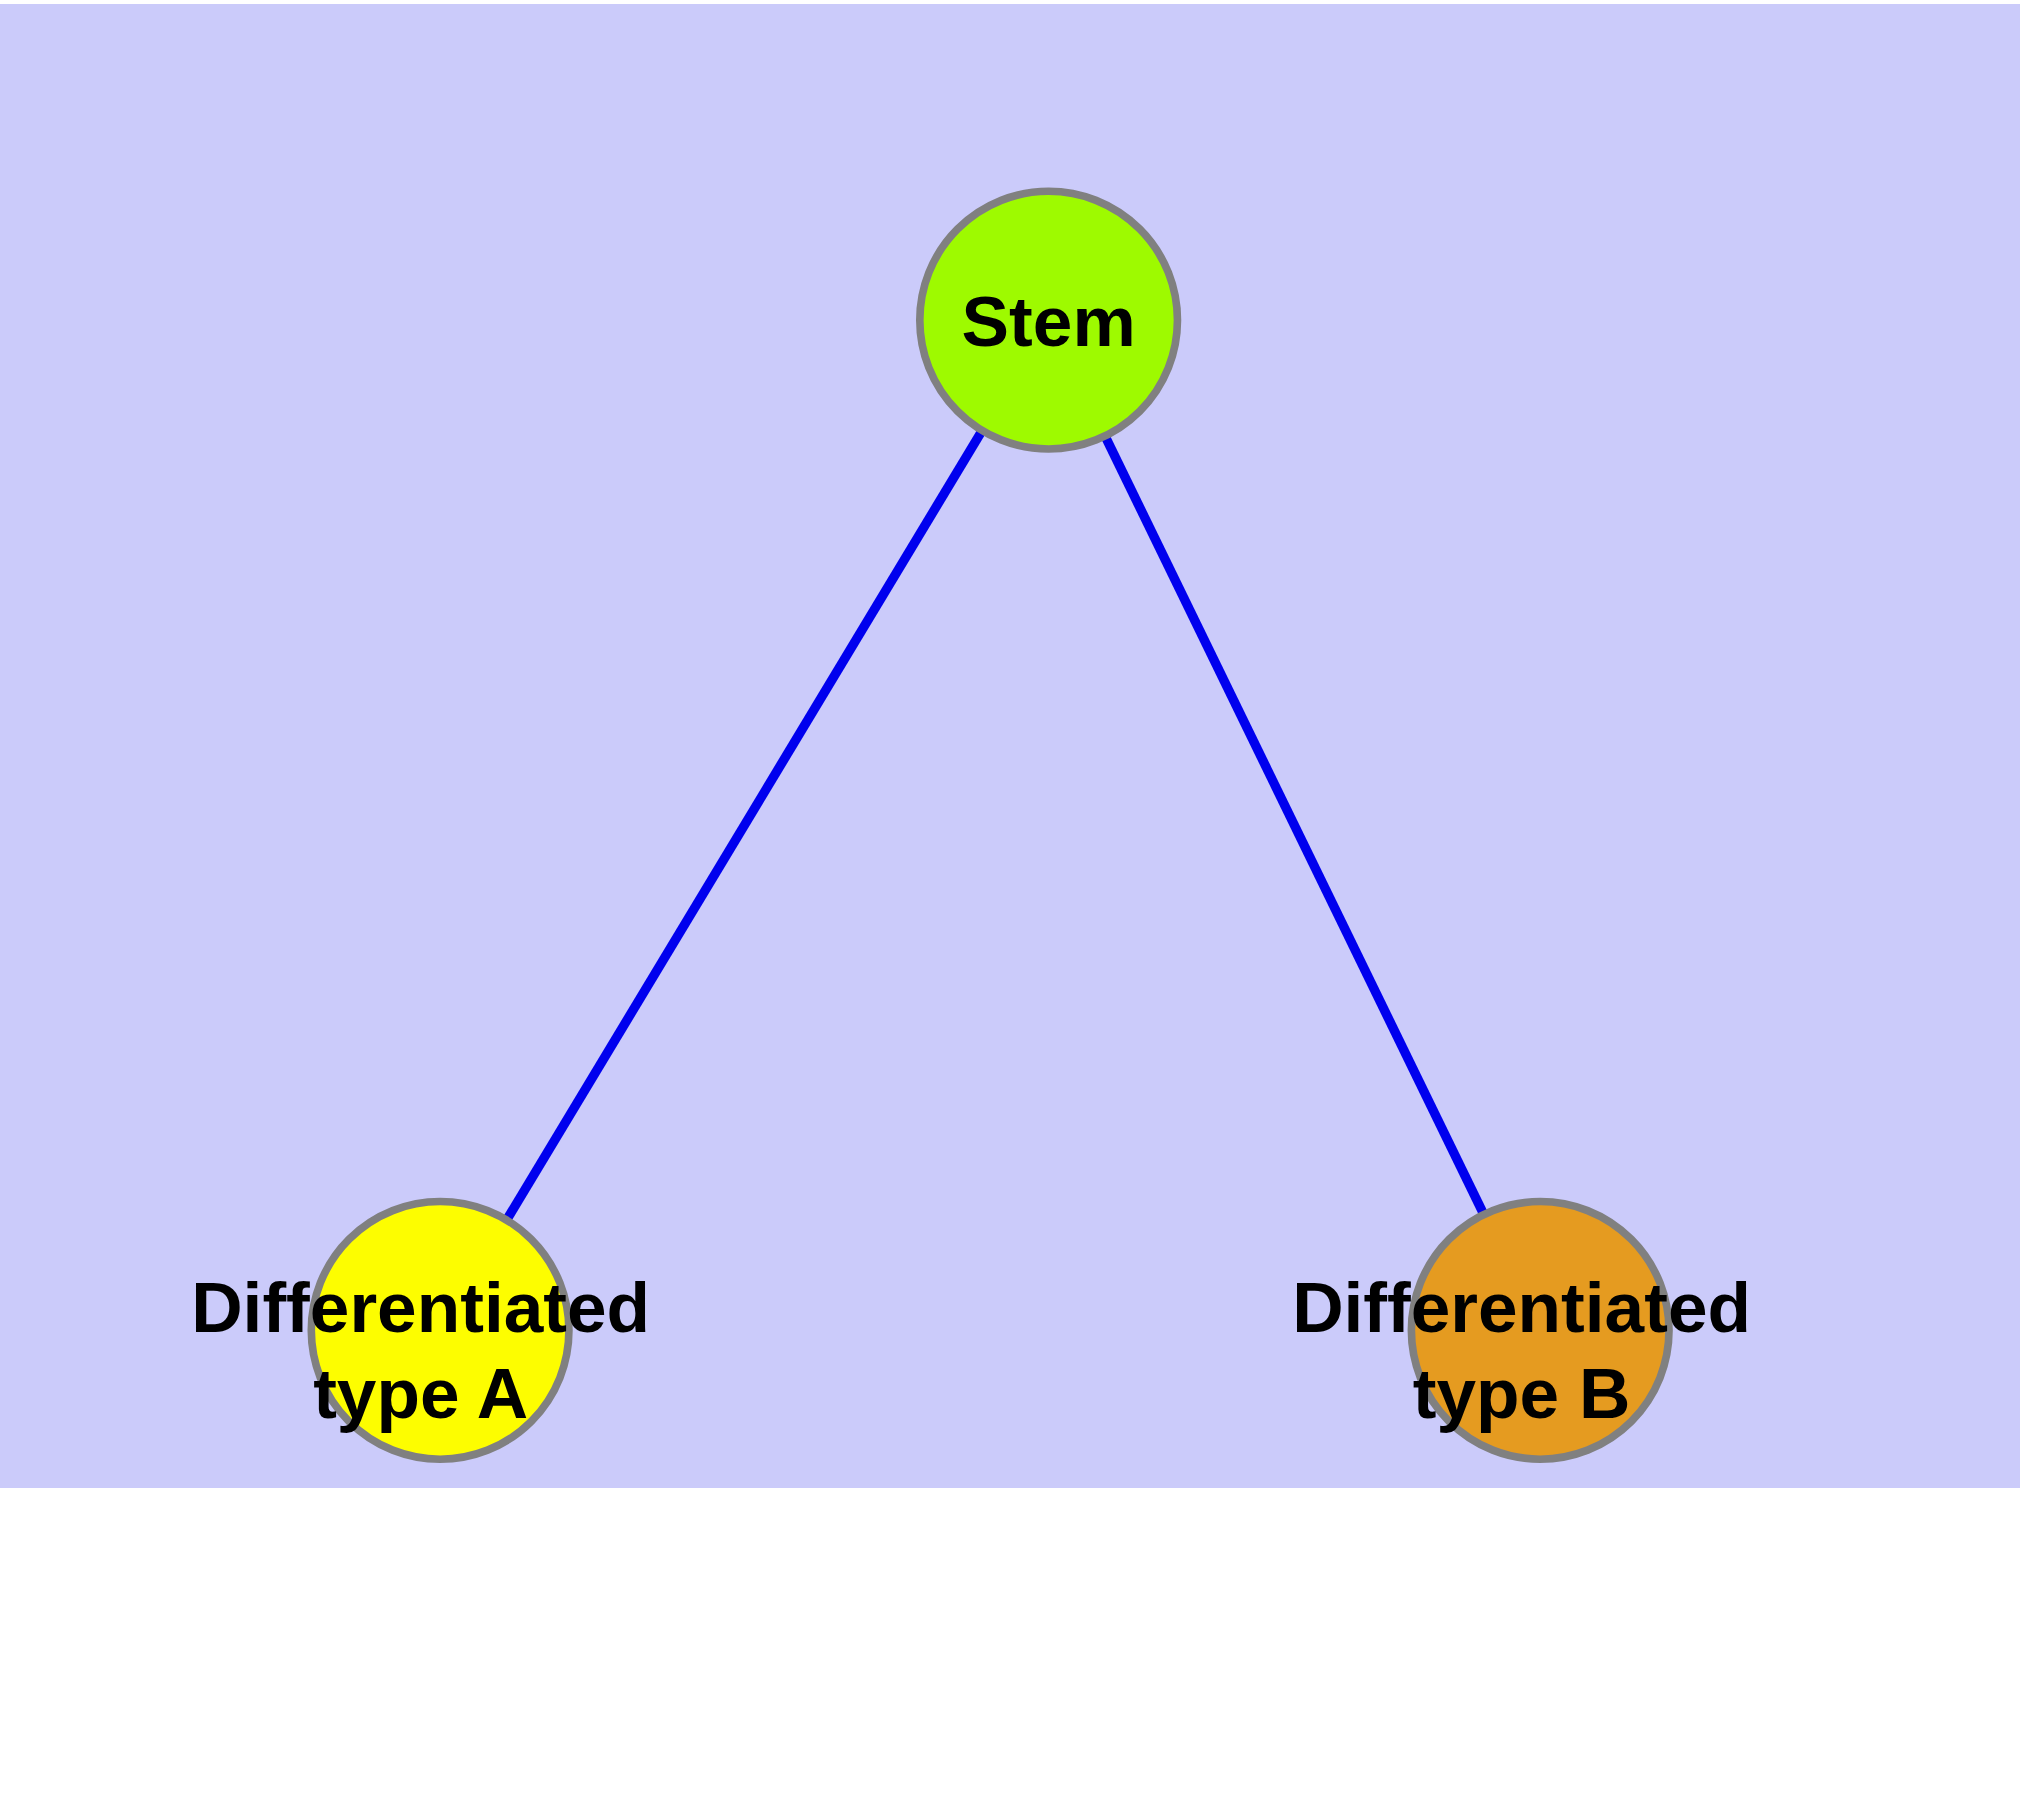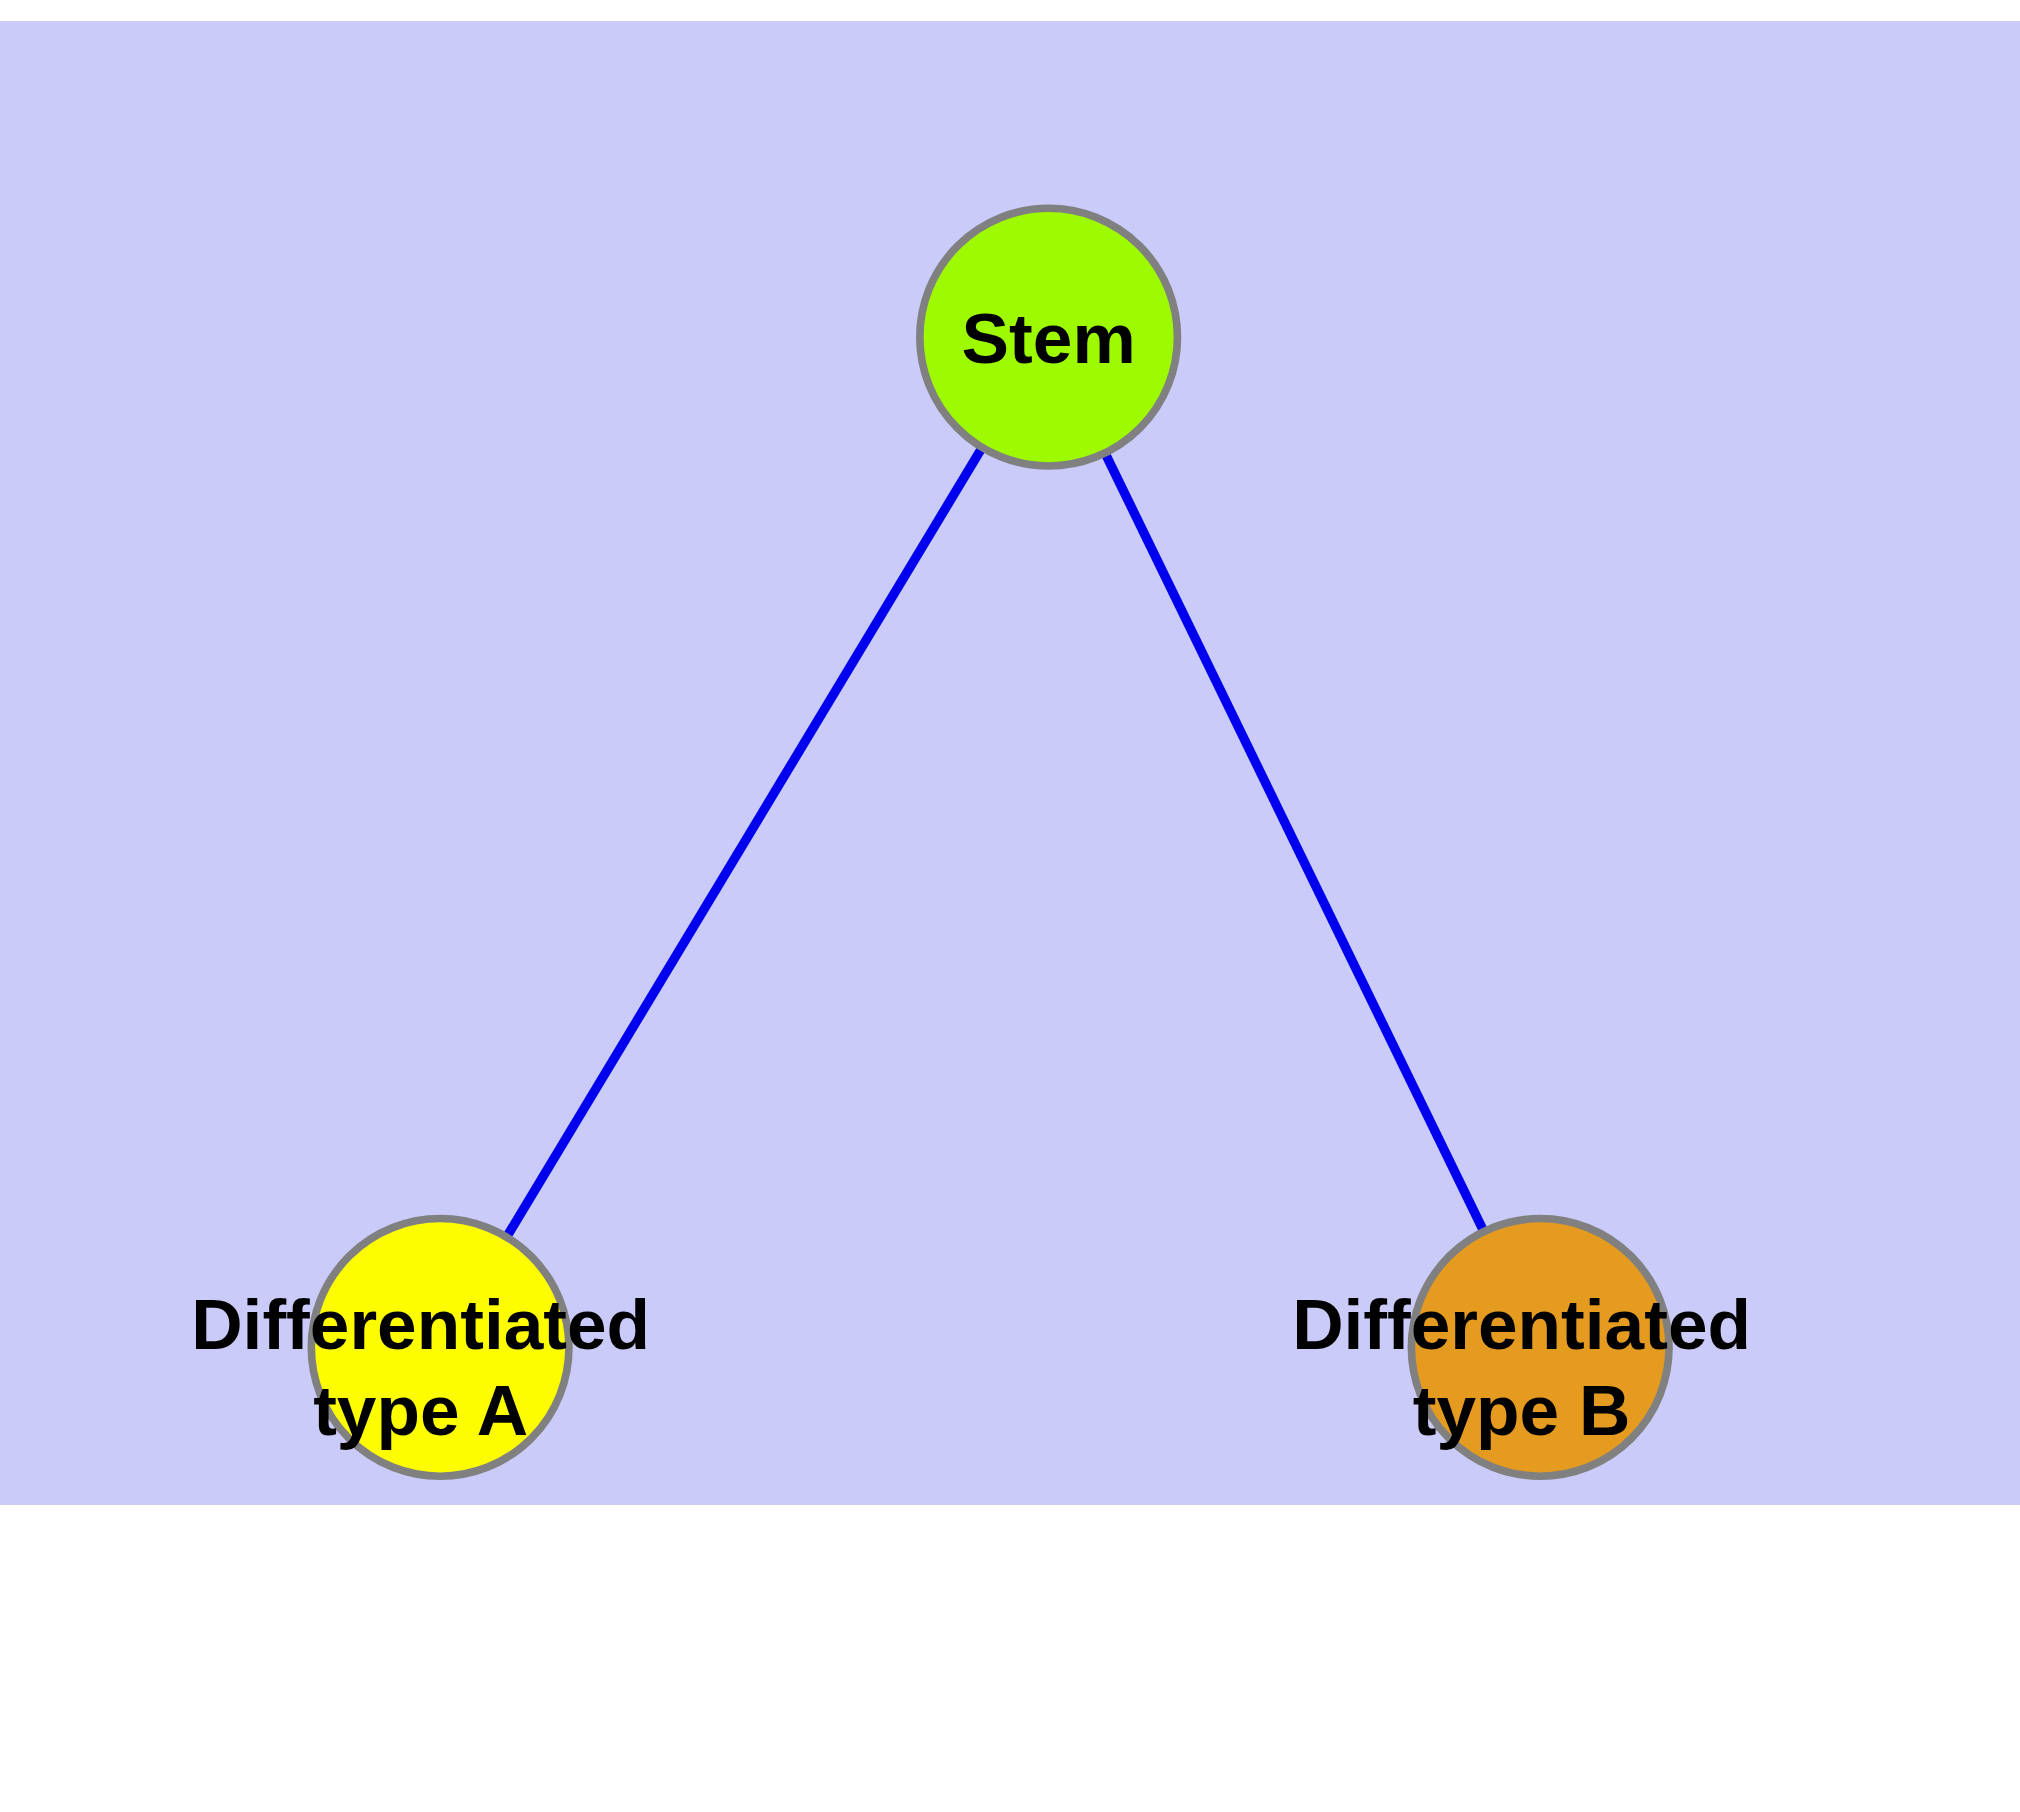--- a/index.html
+++ b/index.html
@@ -13,21 +13,20 @@
     overflow: hidden;
     font-family: "Liberation Sans", sans-serif;
   }
   #graph-canvas {
     position: relative;
     width: 2021px;
     height: 1488px;
     background: #cbcbfa;
     box-sizing: border-box;
     border-top: 4.2px solid #ffffff;
-    margin-top: 17px;
   }
   #graph-svg {
     position: absolute;
     left: 0;
     top: 0;
     width: 2021px;
     height: 1812px;
     display: block;
   }
   .node-label-text {

